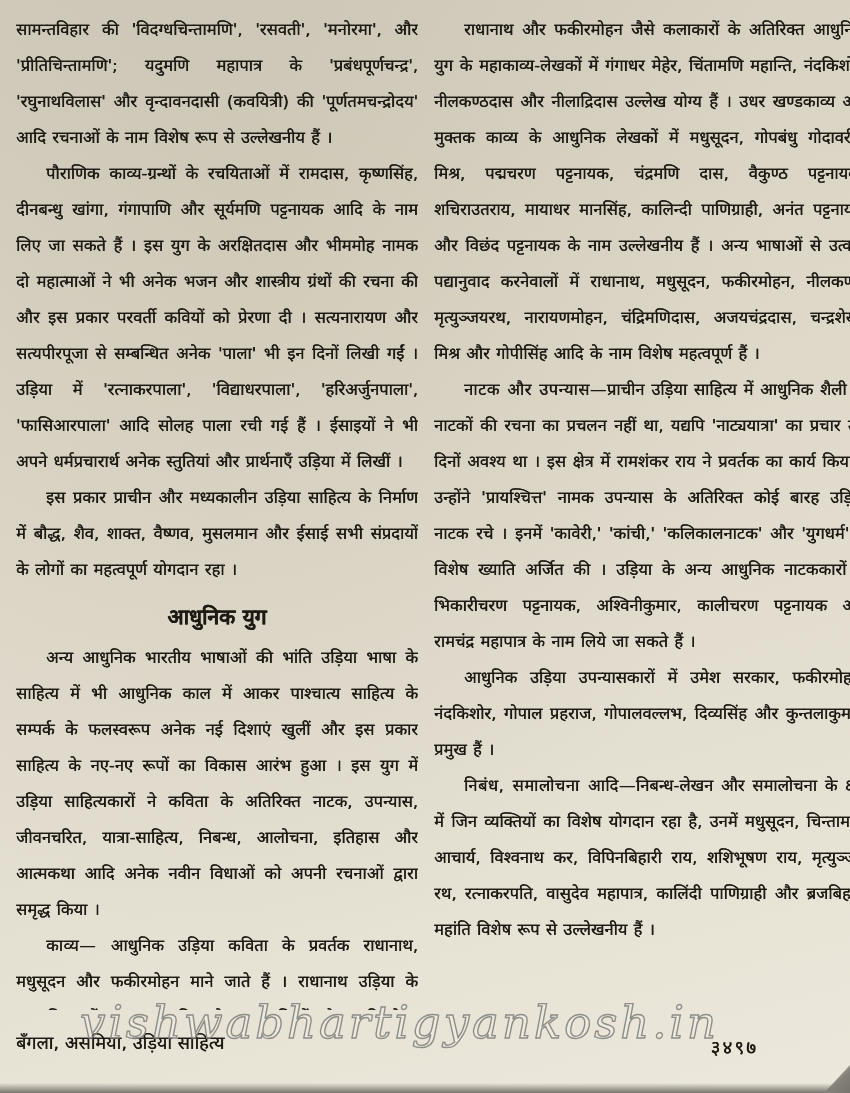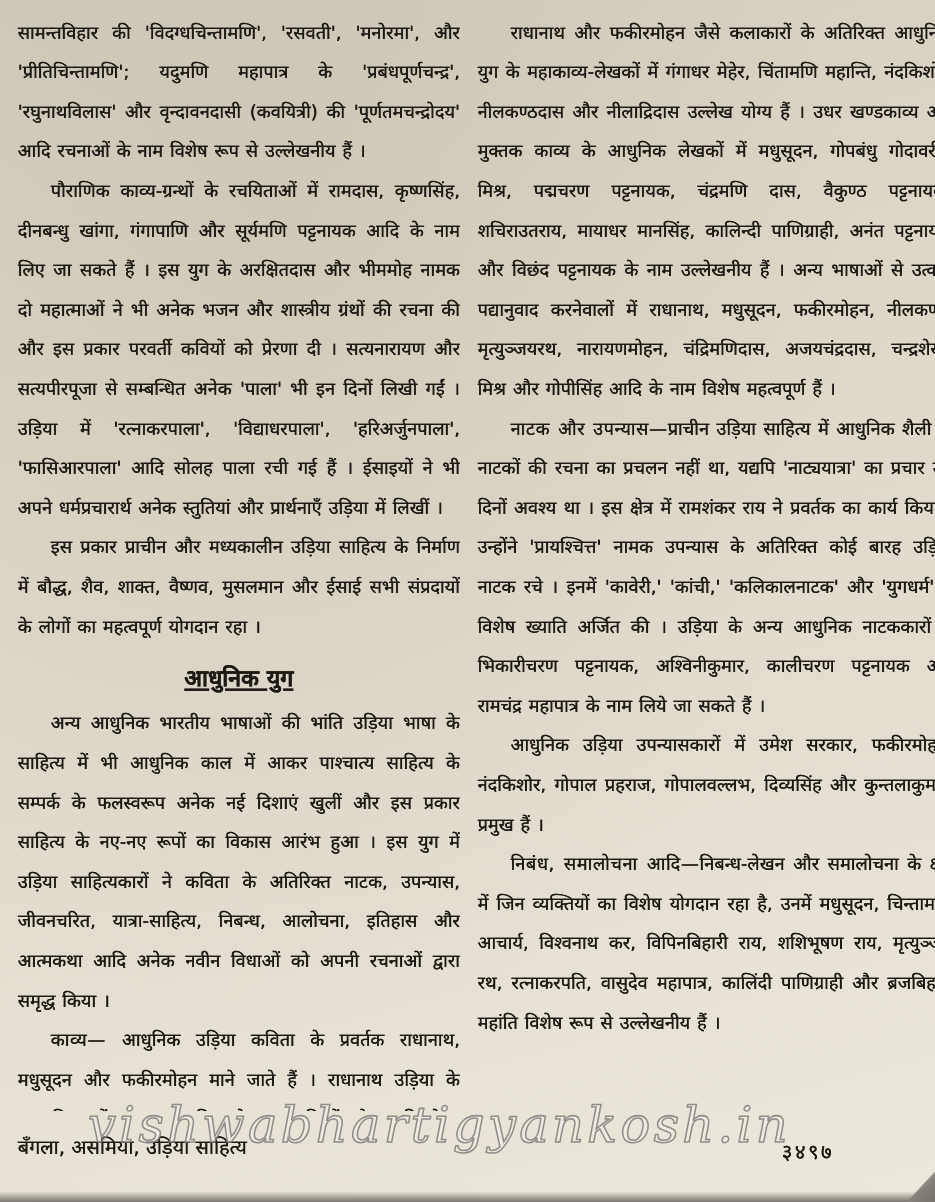--- a/index.html
+++ b/index.html
@@ -37,21 +37,20 @@
     word-spacing:1px;
   }
   .para.ind{text-indent:30px;}
   .para .lead{letter-spacing:0.5px;margin-top:35px;}
   .heading{
     margin:14px 0 10px 0;
     font-size:21px;
     font-weight:bold;
     text-align:center;
     text-shadow:0.3px 0 0 currentColor;
-    text-decoration:underline;
   }
   
   .footer-row{
     position:absolute;left:16px;right:26px;top:1022px;height:46px;
   }
   .running-footer{
     position:absolute;left:0;top:8px;
     font-size:18px;text-shadow:0.3px 0 0 currentColor;white-space:nowrap;
   }
   .page-number{

